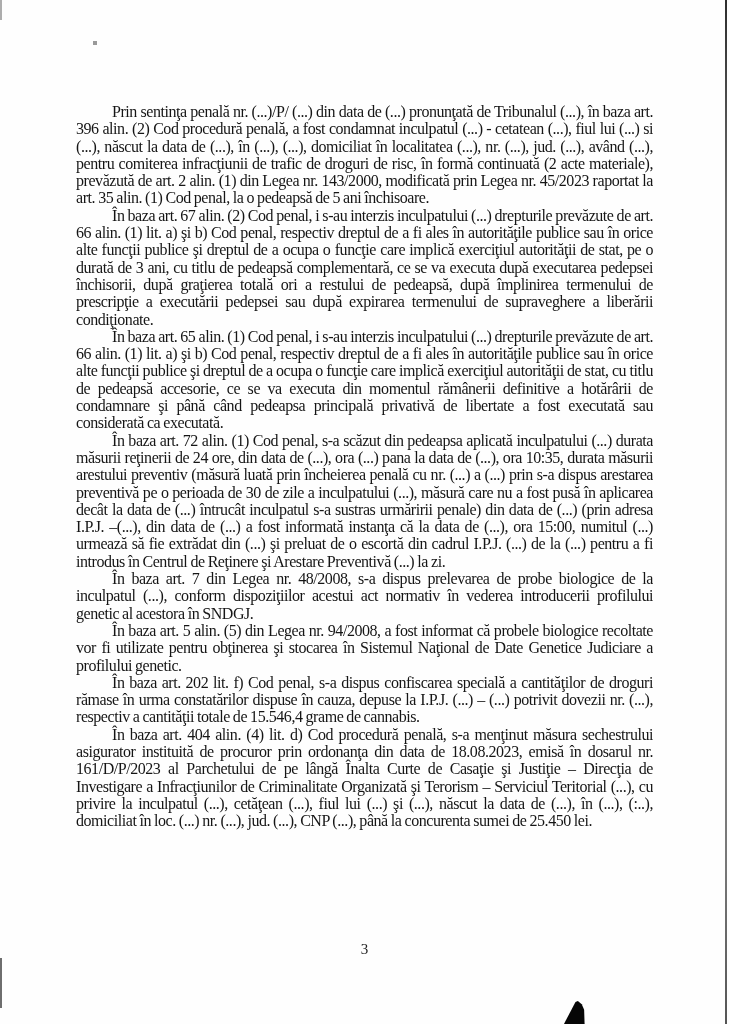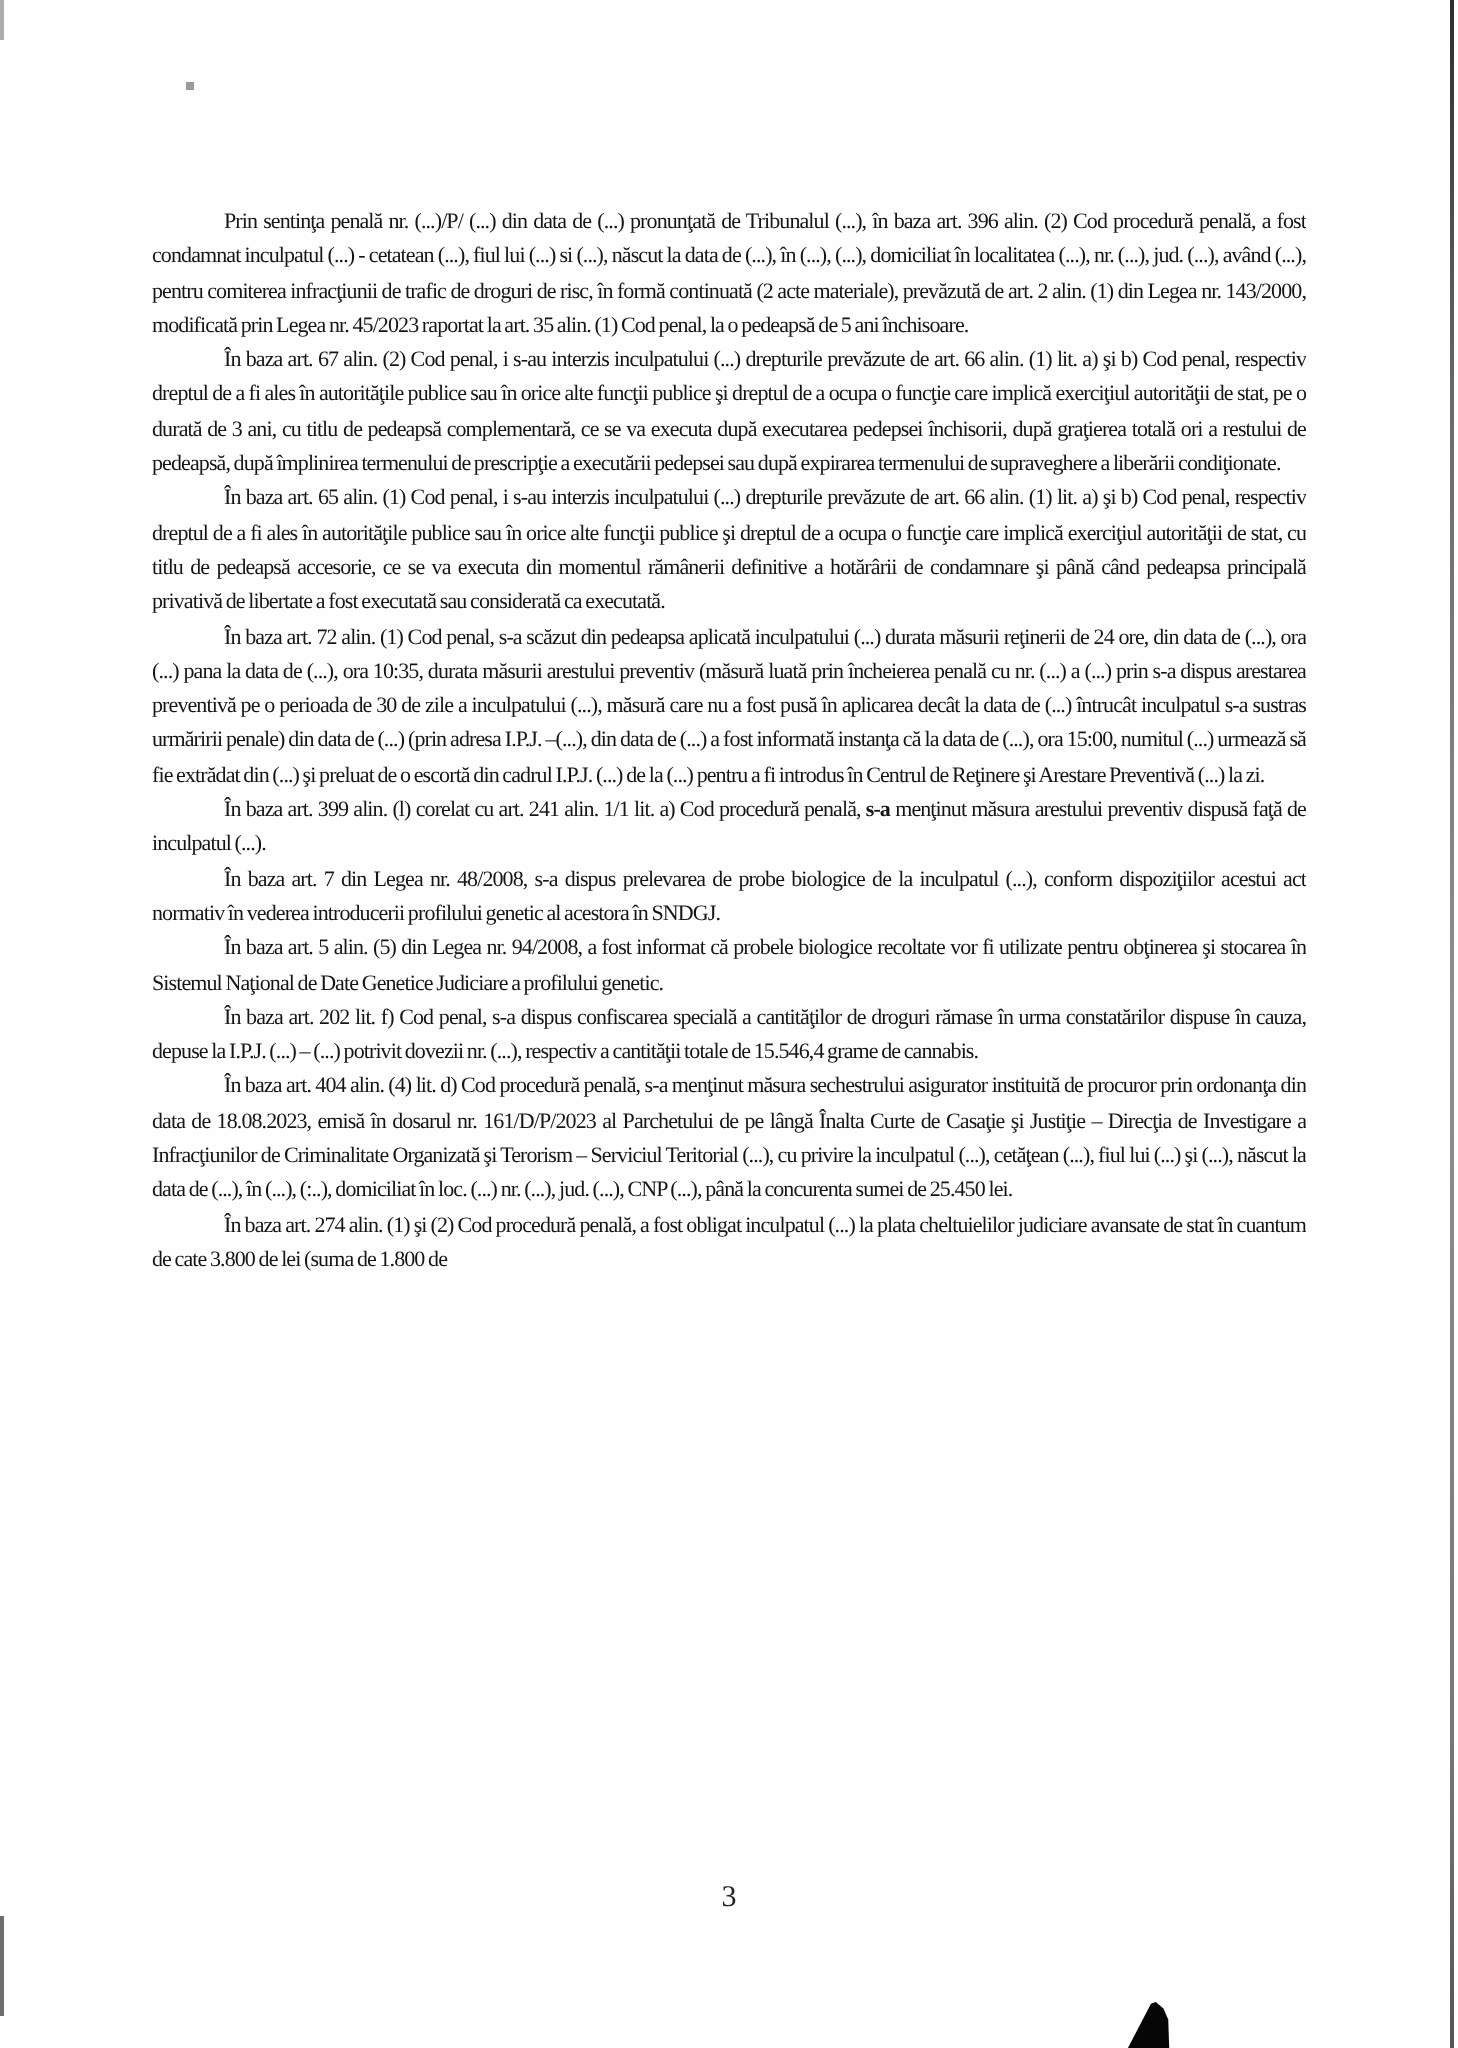--- a/index.html
+++ b/index.html
@@ -16,21 +16,21 @@
     font-family: "Liberation Serif", "DejaVu Serif", serif;
     color: #151515;
   }
   .doc-body {
     position: absolute;
     left: 76px;
     top: 103px;
     width: 577px;
     height: 840px;
     overflow: hidden;
-    font-size: 11px;
+    font-size: 16px;
     line-height: 17.3px;
     letter-spacing: -0.45px;
     word-spacing: -0.5px;
     text-align: justify;
   }
   .para {
     margin: 0;
     text-indent: 36px;
   }
   .bold { font-weight: bold; }
@@ -93,26 +93,24 @@
 
 <div class="page">
 
   <span class="speck"></span>
 
   <div class="doc-body">
       <p class="para"><span>Prin sentinţa penală nr. (...)/P/ (...) din data de (...) pronunţată de Tribunalul (...), în baza art. 396 alin. (2) Cod procedură penală, a fost condamnat inculpatul (...) - cetatean (...), fiul lui (...) si (...), născut la data de (...), în (...), (...), domiciliat în localitatea (...), nr. (...), jud. (...), având (...), pentru comiterea infracţiunii de trafic de droguri de risc, în formă continuată (2 acte materiale), prevăzută de art. 2 alin. (1) din Legea nr. 143/2000, modificată prin Legea nr. 45/2023 raportat la art. 35 alin. (1) Cod penal, la o pedeapsă de 5 ani închisoare.</span></p>
       <p class="para"><span>În baza art. 67 alin. (2) Cod penal, i s-au interzis inculpatului (...) drepturile prevăzute de art. 66 alin. (1) lit. a) şi b) Cod penal, respectiv dreptul de a fi ales în autorităţile publice sau în orice alte funcţii publice şi dreptul de a ocupa o funcţie care implică exerciţiul autorităţii de stat, pe o durată de 3 ani, cu titlu de pedeapsă complementară, ce se va executa după executarea pedepsei închisorii, după graţierea totală ori a restului de pedeapsă, după împlinirea termenului de prescripţie a executării pedepsei sau după expirarea termenului de supraveghere a liberării condiţionate.</span></p>
       <p class="para"><span>În baza art. 65 alin. (1) Cod penal,  i s-au interzis inculpatului (...) drepturile prevăzute de art. 66 alin. (1) lit. a) şi b) Cod penal, respectiv dreptul de a fi ales în autorităţile publice sau în orice alte funcţii publice şi dreptul de a ocupa o funcţie care implică exerciţiul autorităţii de stat, cu titlu de pedeapsă accesorie, ce se va executa din momentul rămânerii definitive a hotărârii de condamnare şi până când pedeapsa principală privativă de libertate a fost executată sau considerată ca executată.</span></p>
       <p class="para"><span>În baza art. 72 alin. (1) Cod penal, s-a scăzut din pedeapsa aplicată inculpatului (...) durata măsurii reţinerii de 24 ore, din data de (...), ora (...) pana la data de (...), ora 10:35, durata măsurii arestului preventiv (măsură luată prin încheierea penală cu nr. (...) a (...) prin s-a dispus arestarea preventivă pe o perioada de 30 de zile a inculpatului (...), măsură care nu a fost pusă în aplicarea decât la data de  (...) întrucât inculpatul s-a sustras urmăririi penale) din data de (...) (prin adresa I.P.J. –(...), din data de (...) a fost informată instanţa că la data de (...), ora 15:00, numitul (...) urmează să fie extrădat din (...) şi preluat de o escortă din cadrul I.P.J. (...) de la (...) pentru a fi introdus în Centrul de Reţinere şi Arestare Preventivă (...) la zi.</span></p>
-      <p class="para"><span>În baza art. 399 alin. (l) corelat cu art. 241 alin. 1/1 lit. a) Cod procedură penală, </span><span class="bold">s-a</span><span> menţinut măsura arestului preventiv dispusă faţă de inculpatul (...).</span></p>
       <p class="para"><span>În baza art. 7 din Legea nr. 48/2008, s-a dispus prelevarea de probe biologice de la inculpatul (...), conform dispoziţiilor acestui act normativ în vederea introducerii profilului genetic al acestora  în SNDGJ.</span></p>
       <p class="para"><span>În baza art. 5 alin. (5) din Legea nr. 94/2008, a fost informat că probele biologice recoltate vor fi utilizate pentru obţinerea şi stocarea în Sistemul Naţional de Date Genetice Judiciare a profilului genetic.</span></p>
       <p class="para"><span>În baza art. 202 lit. f) Cod penal, s-a dispus confiscarea specială  a cantităţilor de droguri rămase în urma constatărilor dispuse în cauza, depuse la I.P.J. (...) – (...) potrivit dovezii nr. (...), respectiv a cantităţii totale de 15.546,4 grame de cannabis.</span></p>
       <p class="para"><span>În baza art. 404 alin. (4) lit. d) Cod procedură  penală, s-a menţinut  măsura sechestrului asigurator instituită de procuror prin ordonanţa din data de 18.08.2023, emisă în dosarul nr. 161/D/P/2023 al Parchetului de pe lângă Înalta Curte de Casaţie şi Justiţie – Direcţia de Investigare a Infracţiunilor de Criminalitate Organizată şi Terorism – Serviciul Teritorial (...), cu privire la inculpatul (...), cetăţean (...), fiul lui (...) şi (...), născut la data de (...), în (...), (:..), domiciliat în loc. (...) nr. (...), jud. (...), CNP (...), până la concurenta sumei de 25.450 lei.</span></p>
-      <p class="para"><span>În baza art. 274 alin. (1) şi (2)  Cod procedură penală, a fost obligat inculpatul (...) la plata cheltuielilor judiciare avansate de stat în cuantum de cate 3.800 de lei (suma de 1.800 de</span></p>
     </div>
 
   <div class="page-number">3</div>
 
   <span class="corner-triangle"></span>
   <span class="edge-line-right"></span>
   <span class="edge-smudge-left-top"></span>
   <span class="edge-smudge-left-bottom"></span>
 
 </div>

